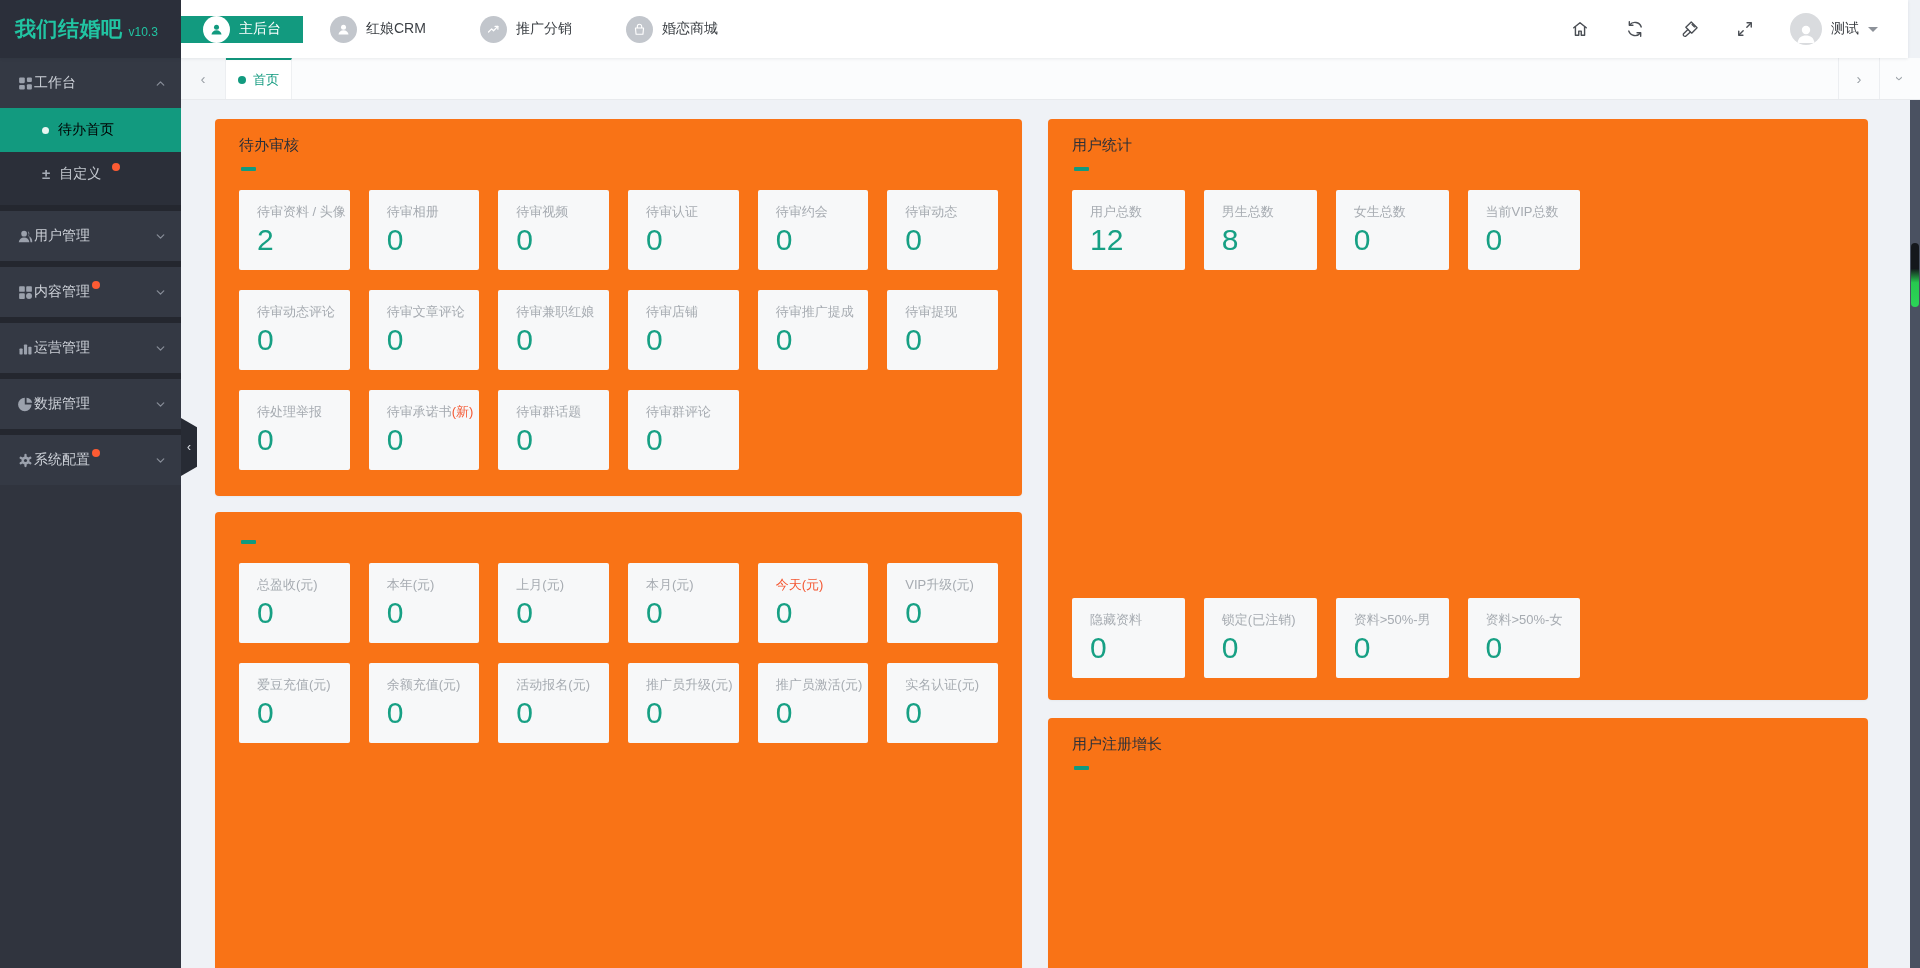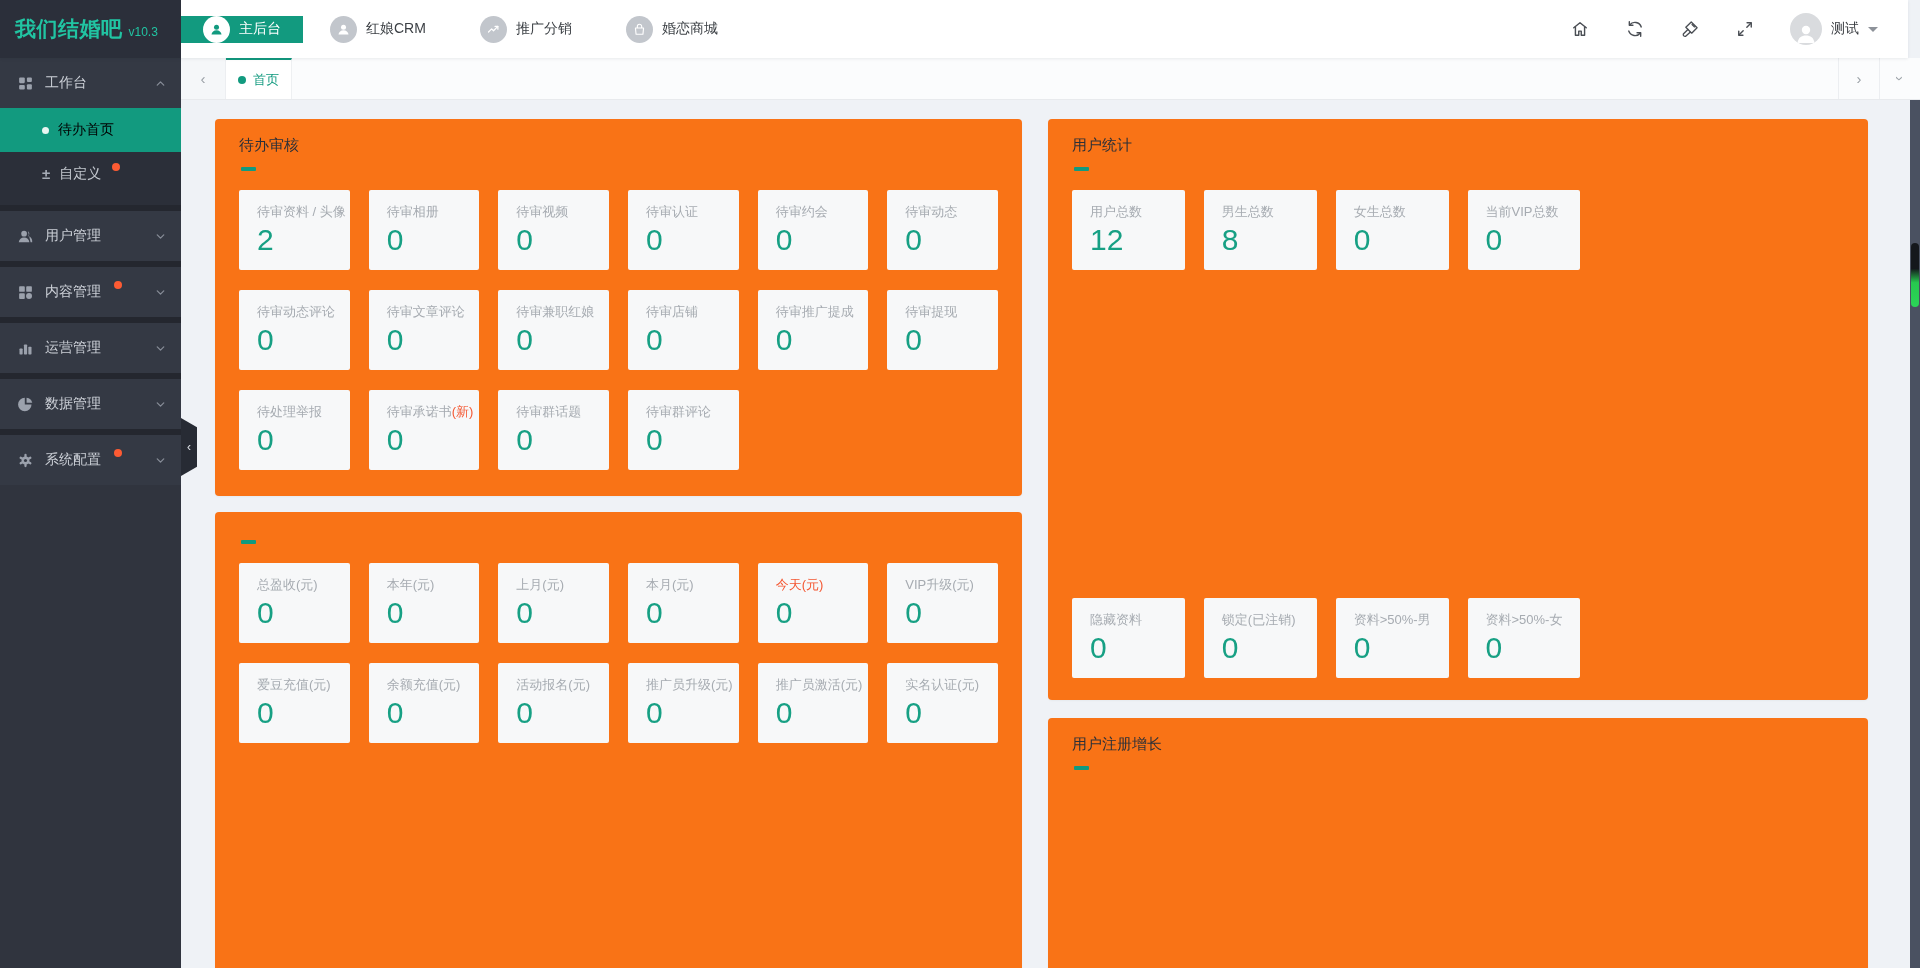--- a/index.html
+++ b/index.html
@@ -27,21 +27,21 @@
   .action-icon svg { width:20px; height:20px; }
   .user { display:flex; align-items:center; gap:9px; cursor:pointer; }
   .avatar { width:32px; height:32px; border-radius:50%; background:#d9dbde; overflow:hidden;
             display:flex; align-items:flex-end; justify-content:center; }
   .avatar svg { width:24px; height:24px; }
   .user-name { font-size:14px; color:#35383d; }
   .caret { width:0; height:0; border:5px solid transparent; border-top-color:#8d9299; margin-top:6px; }
 
   
   .sidebar { position:absolute; top:58px; left:0; bottom:0; width:181px; background:#30343e; z-index:5; }
-  .menu-parent { height:50px; display:flex; align-items:center; gap:11px; padding:0 14px 0 17px;
+  .menu-parent { height:50px; display:flex; align-items:center; padding:0 14px 0 17px;
                  background:#343944; color:#ccd0d7; font-size:14px; cursor:pointer;text-align:center; }
   .mp-icon { width:17px; height:17px; flex:none; color:#9ba1ac; display:flex; }
   .mp-icon svg { width:17px; height:17px; }
   .chev { margin-left:auto; width:13px; height:13px; color:#868c97; flex:none; }
   .chev svg { width:13px; height:13px; display:block; }
   .chev.up svg { transform:rotate(180deg); }
   .submenu { background:#2b2f39; padding-bottom:9px; }
   .menu-child { height:44px; display:flex; align-items:center; gap:9px; padding-left:42px;
                 color:#c3c8cf; font-size:14px; cursor:pointer; }
   .menu-child.active { background:#129a7f; color:#000000; }

